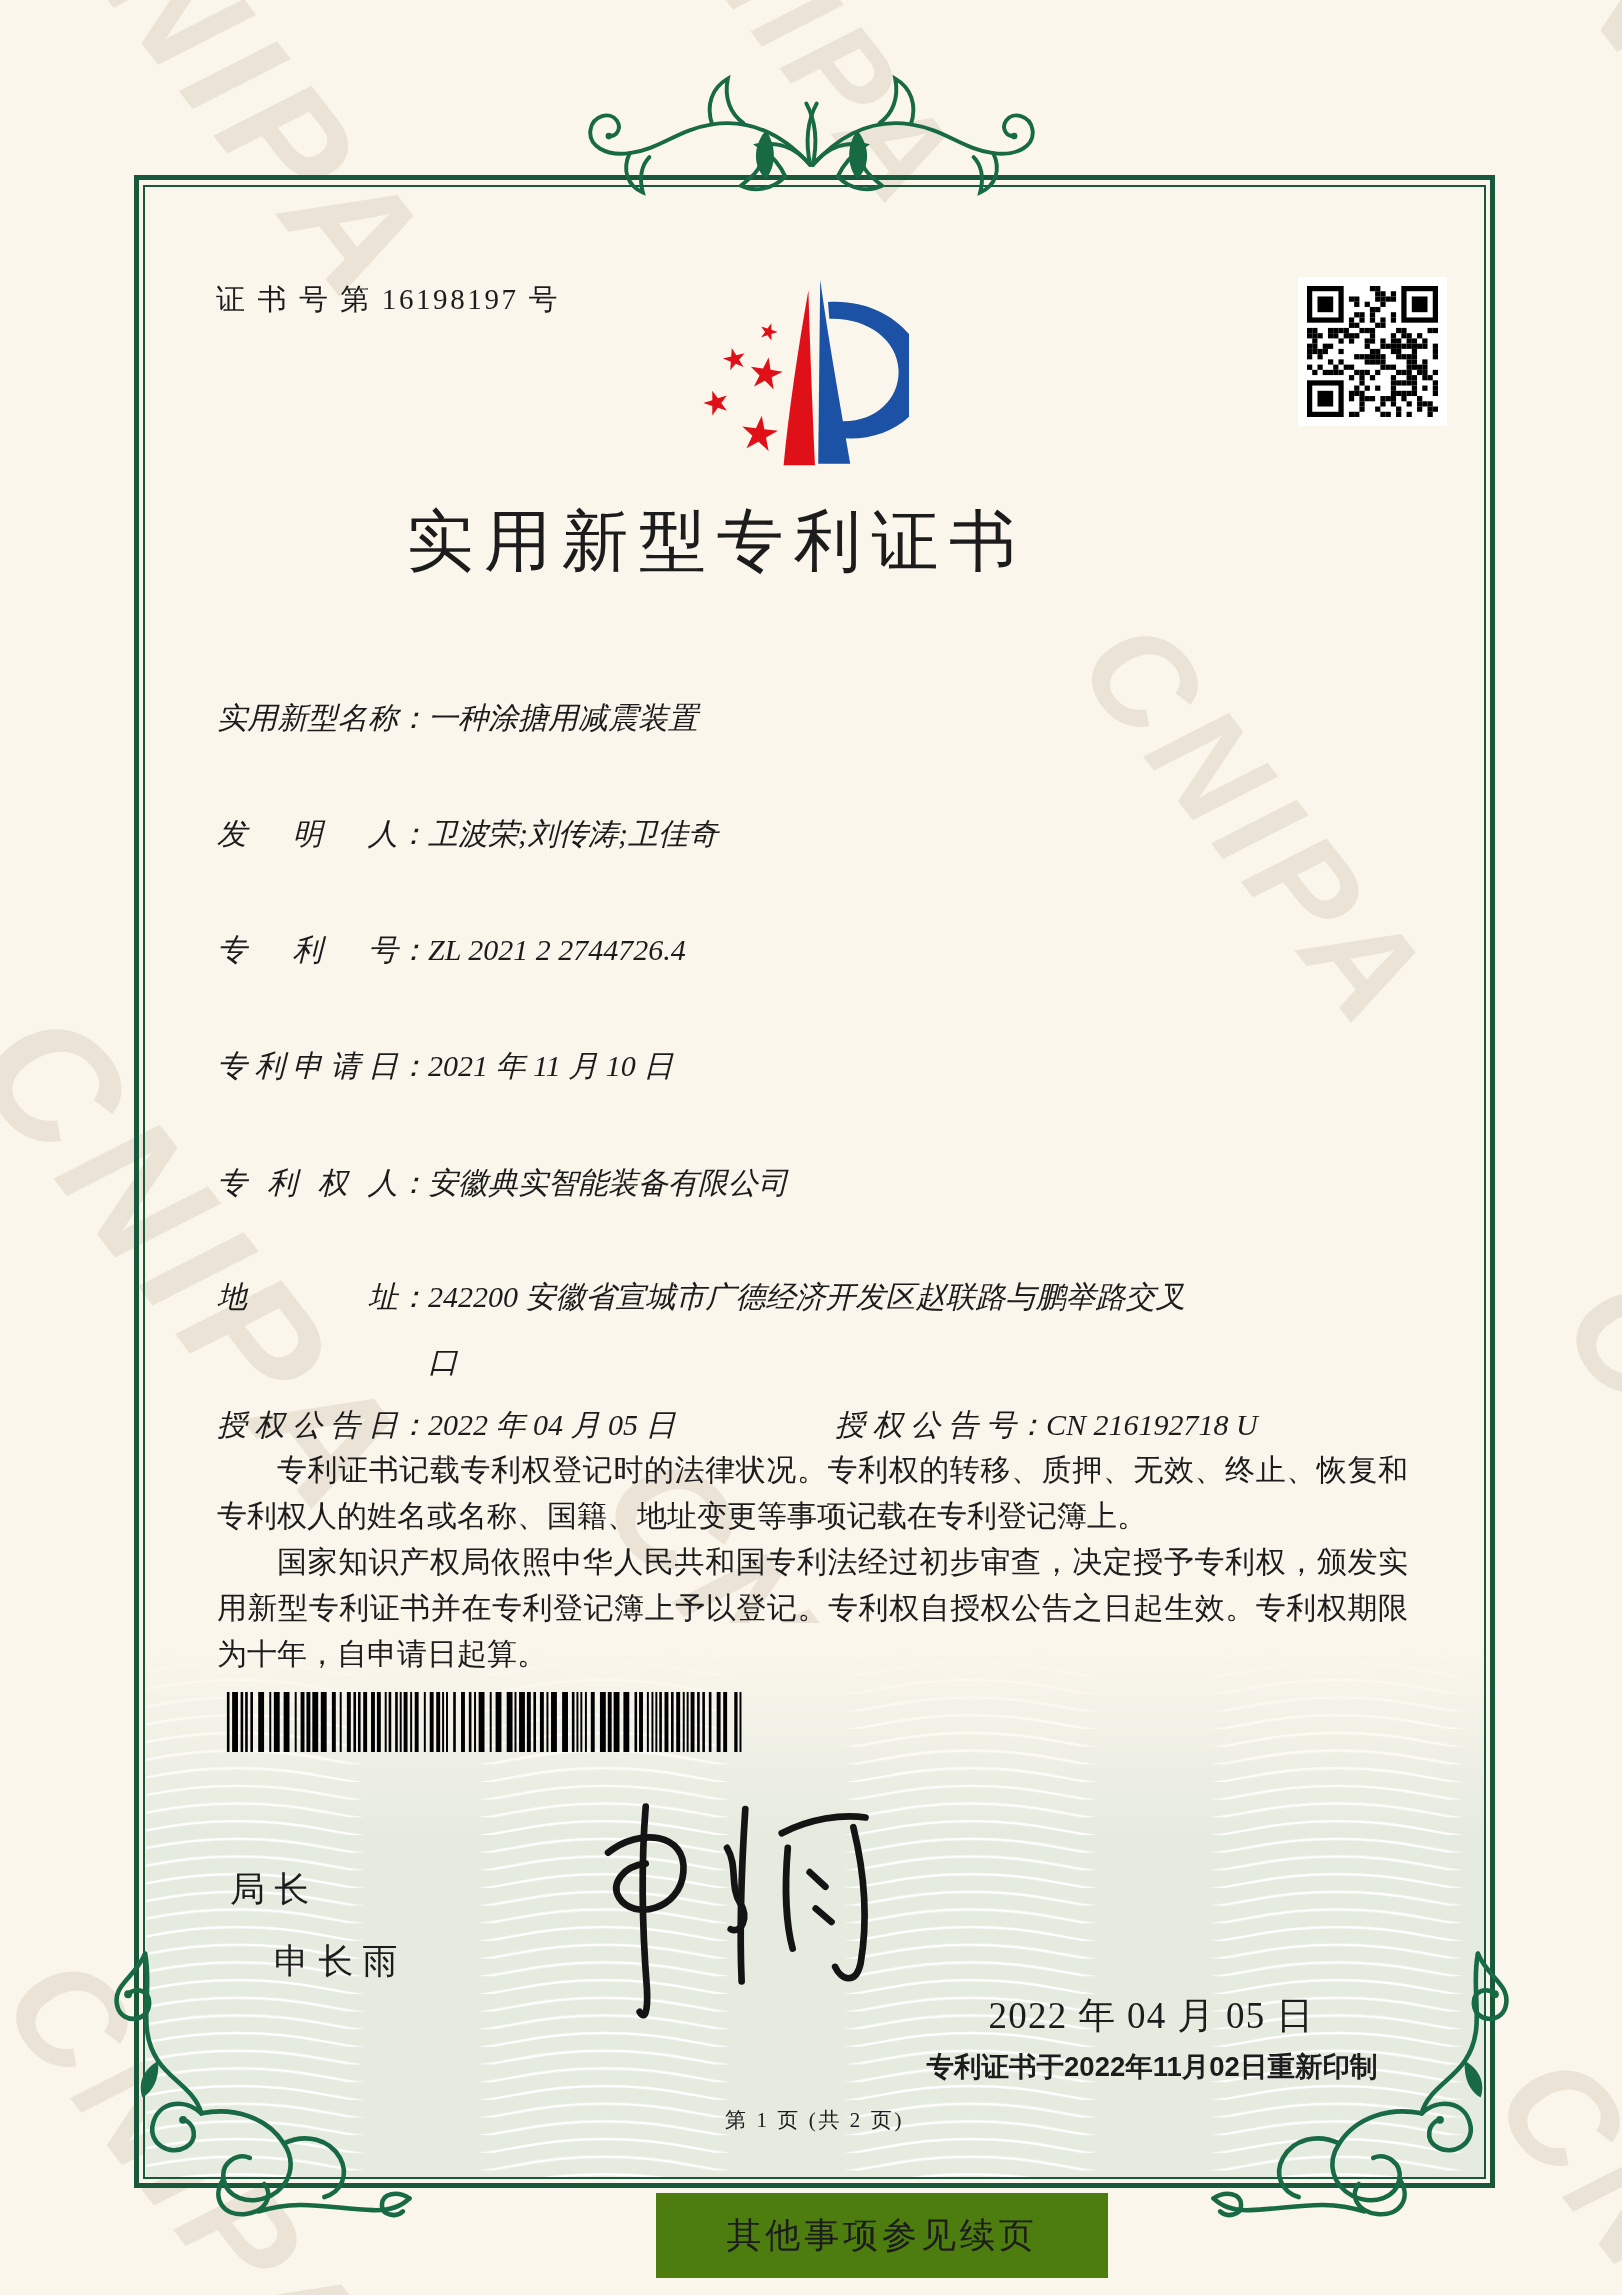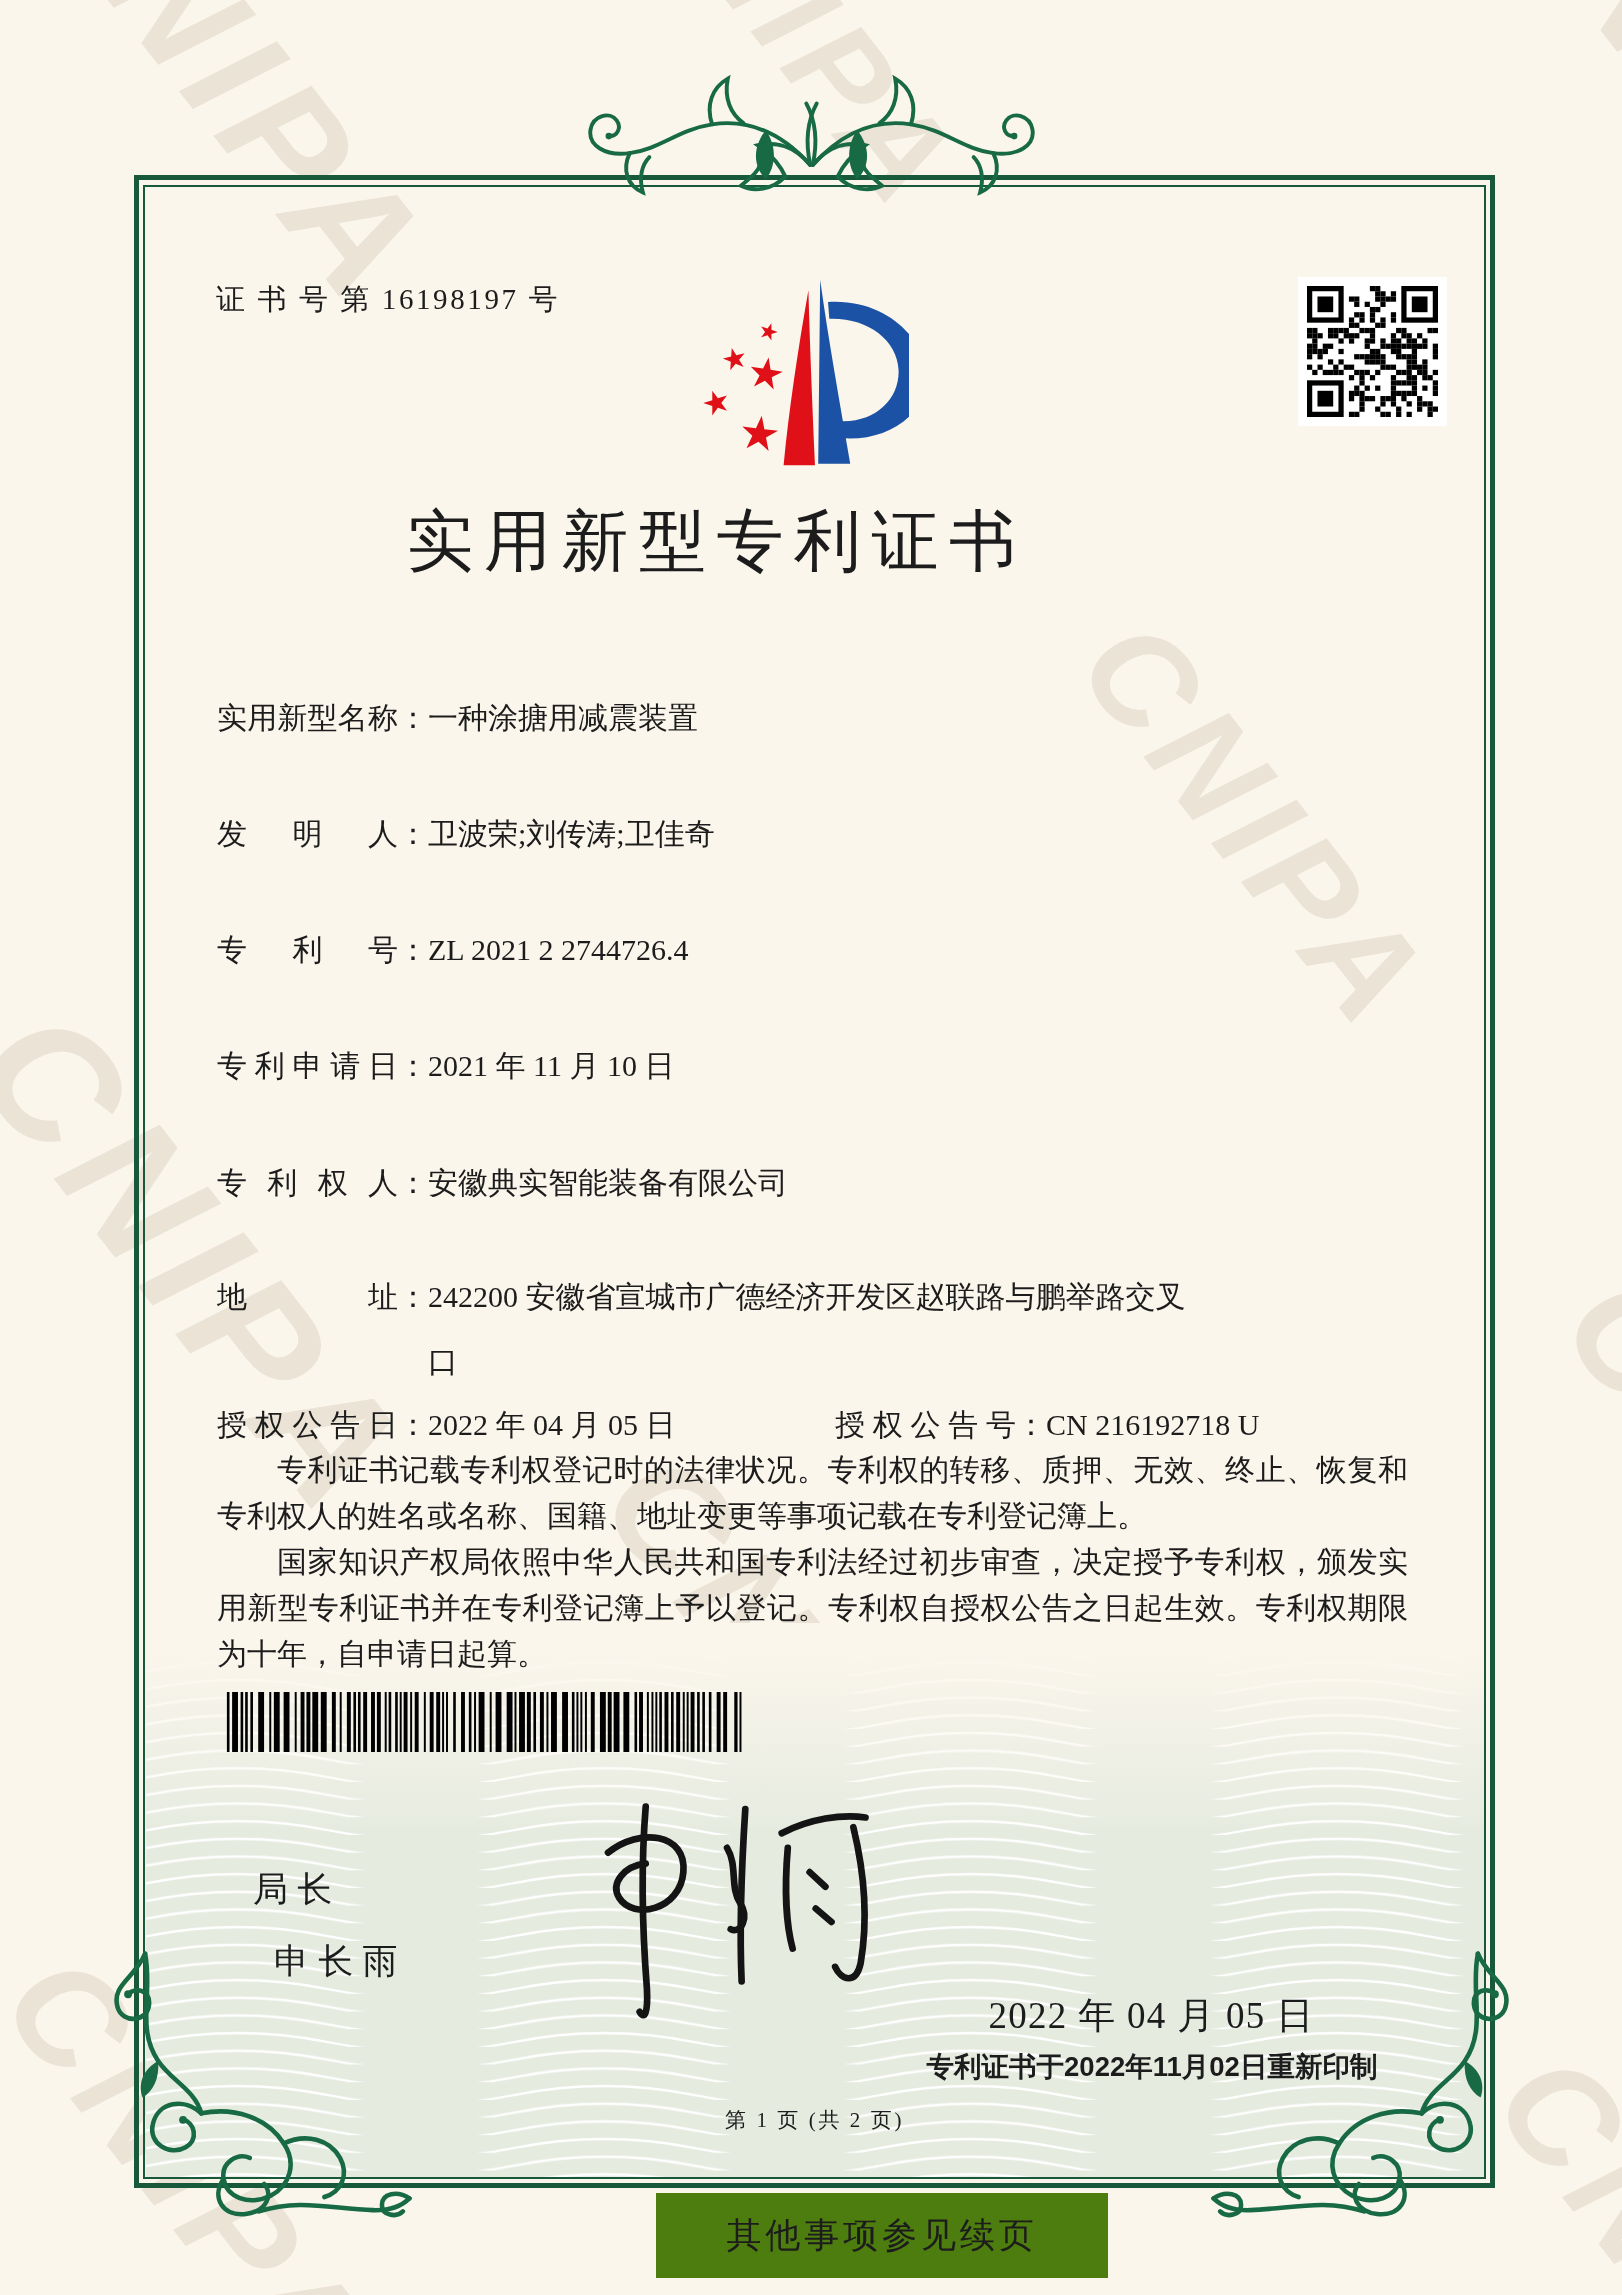--- a/index.html
+++ b/index.html
@@ -36,36 +36,36 @@
   
   .cert-no{position:absolute;left:216px;top:280px;font-size:29px;letter-spacing:2.6px;}
   .logo{position:absolute;left:700px;top:264px;}
   .qr-box{position:absolute;left:1298px;top:277px;width:149px;height:149px;background:#fff;}
   .qr-box svg{position:absolute;left:9.2px;top:9.2px;}
   .doc-title{
     position:absolute;left:0;top:496px;width:1433px;text-align:center;
     font-size:67px;letter-spacing:10.5px;font-weight:400;
   }
   
-  .frow{position:absolute;left:217px;font-size:30px;line-height:65px;white-space:nowrap;}
+  .frow{position:absolute;left:217px;font-size:30px;line-height:65px;white-space:nowrap;font-style:italic;}
   .flabel{display:inline-block;width:181px;text-align:justify;text-align-last:justify;vertical-align:top;}
   .fcolon{display:inline-block;vertical-align:top;}
   .fvalue{display:inline-block;vertical-align:top;}
   .fvalue-wrap{white-space:normal;width:766px;line-height:65px;}
   .fpair2{position:absolute;left:618px;top:0;}
   
   .law-text{
     position:absolute;left:217px;top:1447px;width:1191px;
     font-size:30px;line-height:46px;text-align:justify;
   }
   .law-text p{margin:0;text-indent:60px;}
   
   .barcode{position:absolute;left:226px;top:1692px;}
   
-  .signer-title{position:absolute;left:253px;top:1866px;font-size:35px;letter-spacing:9.2px;
+  .signer-title{position:absolute;left:230px;top:1866px;font-size:35px;letter-spacing:9.2px;
     font-family:"Liberation Sans","DejaVu Sans",sans-serif;font-weight:500;}
   .signer-name{position:absolute;left:243px;top:1938px;font-size:35px;letter-spacing:9.2px;
     font-family:"Liberation Sans","DejaVu Sans",sans-serif;font-weight:500;margin-left:31px;}
   .signature{position:absolute;left:568px;top:1775px;}
   
   .grant-date{position:absolute;left:916px;top:1991px;width:471px;text-align:center;font-size:37px;letter-spacing:1.3px;}
   .reprint-note{position:absolute;left:910px;top:2049px;width:484px;text-align:center;font-size:27.5px;
     font-family:"Liberation Sans","DejaVu Sans",sans-serif;font-weight:700;}
   .page-info{position:absolute;left:134px;top:2106px;width:1361px;text-align:center;font-size:21px;letter-spacing:2.6px;}
   .cont-box{position:absolute;left:656px;top:2193px;width:452px;height:85px;background:#4d7c0f;}

